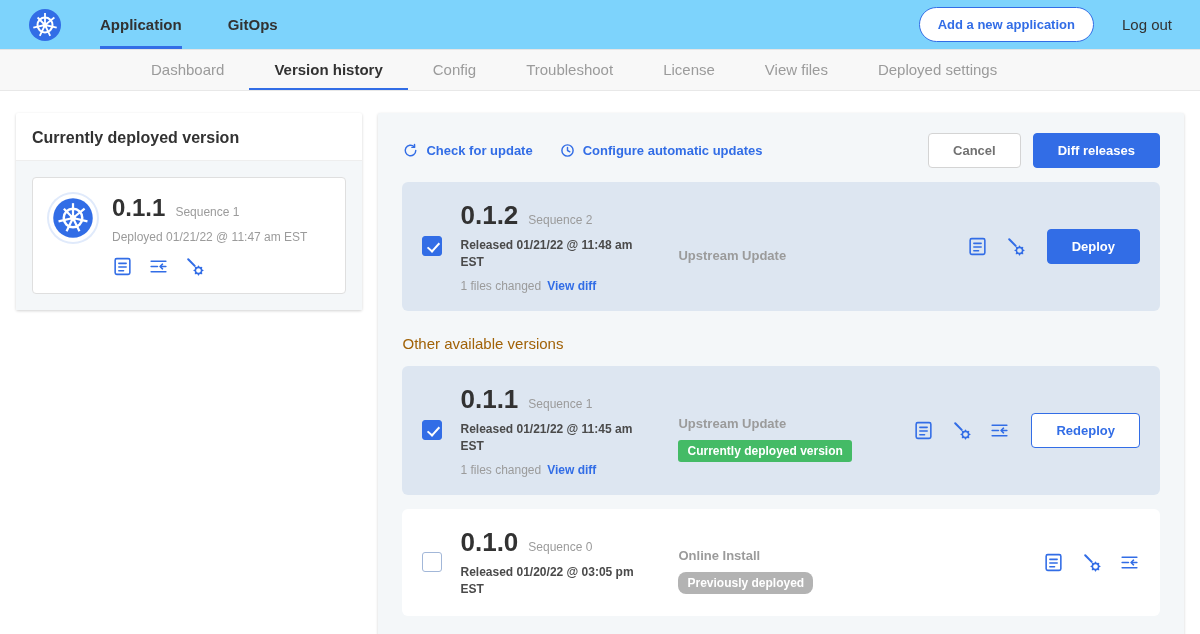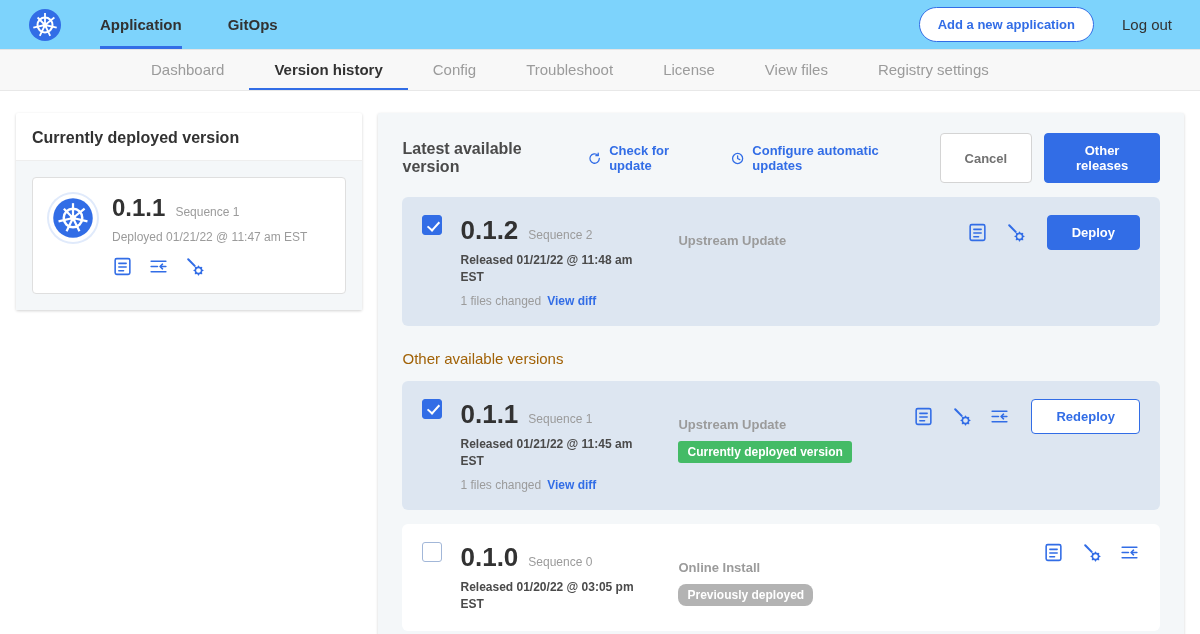--- a/index.html
+++ b/index.html
@@ -43,21 +43,21 @@
   .panel-title { font-size: 16px; font-weight: 700; color: #4a4a4a; margin-right: 22px; }
   .header-link { display: flex; align-items: center; gap: 7px; color: #326de6; font-size: 13px; font-weight: 700; margin-right: 26px; cursor: pointer; }
   .header-actions { margin-left: auto; display: flex; gap: 12px; }
   .btn { border-radius: 4px; font-size: 13px; font-weight: 700; padding: 9px 24px; font-family: inherit; cursor: pointer; }
   .btn-cancel { background: #fff; border: 1px solid #d4d4d4; color: #717171; }
   .btn-primary { background: #326de6; border: 1px solid #326de6; color: #fff; }
   .btn-outline { background: #fff; border: 1px solid #326de6; color: #326de6; }
 
   .section-title { margin-top: 24px; font-size: 15px; color: #a16207; }
 
-  .version-row { display: flex; align-items: flex-start; border-radius: 6px; padding: 18px 20px; margin-top: 14px; }
+  .version-row { display: flex; align-items: center; border-radius: 6px; padding: 18px 20px; margin-top: 14px; }
   .version-row.selected { background: #dde6f1; }
   .version-row.plain { background: #fff; }
 
   .checkbox { width: 20px; height: 20px; min-width: 20px; border-radius: 3px; border: 1px solid #a2b7d8; background: #fff; margin-right: 18px; position: relative; cursor: pointer; }
   .checkbox.checked { background: #326de6; border-color: #326de6; }
   .checkbox.checked::after { content: ""; position: absolute; left: 6.5px; top: 2.5px; width: 5px; height: 10px; border: solid #fff; border-width: 0 2.4px 2.4px 0; transform: rotate(42deg); }
 
   .ver-col { width: 218px; }
   .ver-line { display: flex; align-items: baseline; gap: 10px; }
   .ver-num { font-size: 26px; font-weight: 700; }
@@ -108,21 +108,21 @@
   </div>
 </header>
 
 <nav class="subnav">
   <div class="subtab">Dashboard</div>
   <div class="subtab active">Version history</div>
   <div class="subtab">Config</div>
   <div class="subtab">Troubleshoot</div>
   <div class="subtab">License</div>
   <div class="subtab">View files</div>
-  <div class="subtab">Registry settings</div>
+  <div class="subtab">Deployed settings</div>
 </nav>
 
 <main class="content">
 
   <section class="left-panel">
     <h2>Currently deployed version</h2>
     <div class="left-panel-body">
       <div class="deployed-card">
         <span class="k8s-badge">
           <svg width="42" height="42" viewBox="0 0 34 34">
@@ -173,38 +173,37 @@
             </span>
           </div>
         </div>
       </div>
     </div>
   </section>
 
   <section class="right-panel">
 
     <div class="panel-header">
-      <span class="panel-title">Latest available version</span>
       <span class="header-link">
         <svg class="i16" viewBox="0 0 20 20">
             <path d="M16.2 10a6.2 6.2 0 1 1-1.9-4.46"></path>
             <polyline points="14.7,2.8 14.9,6.1 11.7,6.3"></polyline>
           </svg>
         <span>Check for update</span>
       </span>
       <span class="header-link">
         <svg class="i16" viewBox="0 0 20 20">
             <circle cx="10" cy="10" r="6.6"></circle>
             <path d="M10 6.5V10l2.8 1.5"></path>
           </svg>
         <span>Configure automatic updates</span>
       </span>
       <span class="header-actions">
         <button class="btn btn-cancel">Cancel</button>
-        <button class="btn btn-primary">Other releases</button>
+        <button class="btn btn-primary">Diff releases</button>
       </span>
     </div>
 
     <div class="version-row selected">
       <span class="checkbox checked"></span>
       <div class="ver-col">
         <div class="ver-line">
           <span class="ver-num">0.1.2</span>
           <span class="seq">Sequence 2</span>
         </div>

